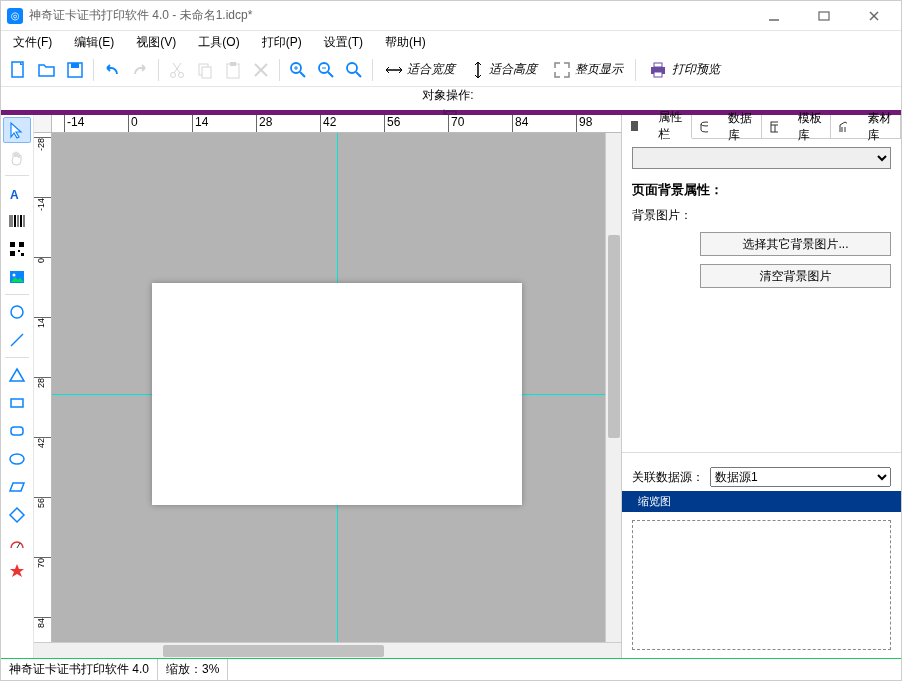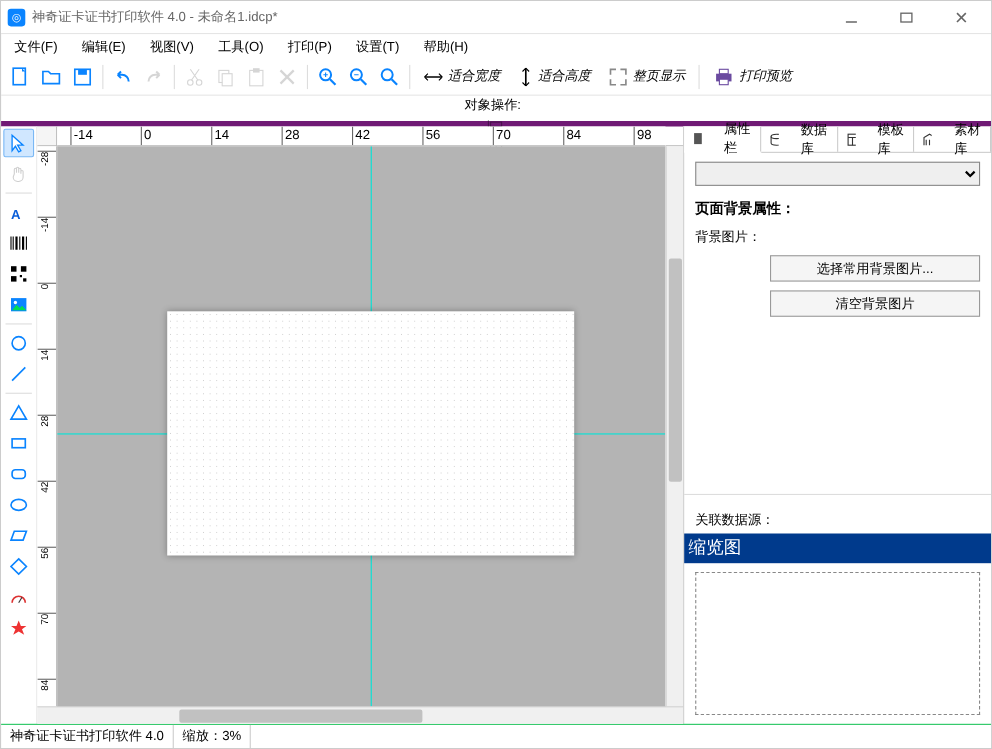--- a/index.html
+++ b/index.html
@@ -67,21 +67,21 @@
 .rp-body { padding:8px 10px; flex:1; overflow:auto; }
 .rp-select { width:100%; height:22px; border:1px solid #888; }
 .rp-section-title { font-weight:bold; margin:12px 0 8px 0; font-size:13px; }
 .rp-row { display:flex; align-items:center; gap:8px; margin-bottom:8px; }
 .rp-row .rlabel { width:60px; }
 .rp-btn { flex:1; height:24px; border:1px solid #999; background:#f5f5f5; cursor:pointer; font-size:12px; }
 .rp-swatch { width:22px; height:22px; border:1px solid #888; background:#fff; }
 .rp-hr { margin:10px 0; border:none; border-top:1px solid #ddd; }
 .rp-data-row { display:flex; align-items:center; gap:6px; padding:4px 10px; }
 .rp-data-row select { flex:1; height:20px; }
-.thumb-header { background:#003a8c; color:#fff; padding:3px 4px; font-size:16px; }
+.thumb-header { background:#003a8c; color:#fff; padding:3px 16px; font-size:11px; }
 .thumb-box { margin:8px 10px; height:130px; border:1px dashed #888; }
 
 
 .statusbar { height:22px; border-top:1px solid #22c55e; display:flex; align-items:center; font-size:11px; }
 .statusbar .cell { padding:0 8px; border-right:1px solid #ccc; height:100%; display:flex; align-items:center; }
 
 
 svg { display:block; }
 </style>
 </head>
@@ -554,30 +554,33 @@
       </div>
     </div>
     <div class="rp-body">
       <select class="rp-select"></select>
       <div class="rp-section-title">页面背景属性：</div>
       <div class="rp-row">
         <span class="rlabel">背景图片：</span>
       </div>
       <div class="rp-row">
         <span class="rlabel"></span>
-        <button class="rp-btn">选择常用背景图片...</button>
+        <button class="rp-btn">选择其它背景图片...</button>
       </div>
       <div class="rp-row">
         <span class="rlabel"></span>
         <button class="rp-btn">清空背景图片</button>
       </div>
     </div>
     <hr class="rp-hr">
     <div class="rp-data-row">
       <span>关联数据源：</span>
+      <select>
+        <option>数据源1</option>
+      </select>
     </div>
     <div class="thumb-header">缩览图</div>
     <div class="thumb-box"></div>
   </div>
 
 </div>
 
 <div class="statusbar">
   <div class="cell">神奇证卡证书打印软件 4.0</div>
   <div class="cell">缩放：3%</div>

